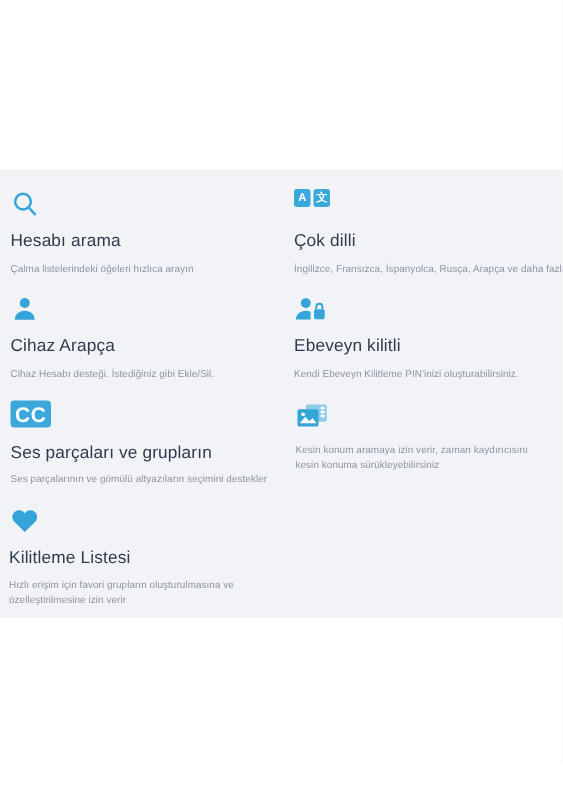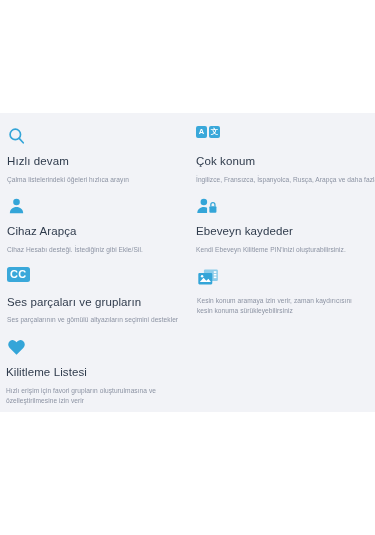--- a/index.html
+++ b/index.html
@@ -56,21 +56,21 @@
     line-height:1.62;
     margin:0;
     letter-spacing:.05px;
   }
   .f-desc.nowrap{white-space:nowrap;}
 
   .cc-badge{
     display:inline-block;
     background:#3aa8da;
     color:#ffffff;
-    font-size:11px;
+    font-size:14px;
     font-weight:bold;
     letter-spacing:.4px;
     padding:2px 3px 2px 3px;
     border-radius:2.5px;
     line-height:1;
     font-family:"Liberation Sans","DejaVu Sans",sans-serif;
   }
   .lang-badges{display:flex;gap:2px;}
   .lang-badge{
     width:11px;height:12px;
@@ -91,32 +91,32 @@
   <div class="feature-panel">
     <div class="grid">
 
       <div class="feature col-left">
         <span class="f-icon">
           <svg width="19" height="20" viewBox="0 0 24 24" fill="none" stroke="#34a5d8" stroke-width="2.1" stroke-linecap="round">
             <circle cx="10.5" cy="10" r="6.6"></circle>
             <line x1="15.4" y1="15" x2="20.5" y2="20.6"></line>
           </svg>
         </span>
-        <div class="f-title">Hızlı devam</div>
+        <div class="f-title">Hesabı arama</div>
         <div class="f-desc nowrap">Çalma listelerindeki öğeleri hızlıca arayın</div>
       </div>
 
       <div class="feature col-right">
         <span class="f-icon">
           <span class="lang-badges">
             <span class="lang-badge">A</span>
             <span class="lang-badge">文</span>
           </span>
         </span>
-        <div class="f-title">Çok konum</div>
+        <div class="f-title">Çok dilli</div>
         <div class="f-desc nowrap">İngilizce, Fransızca, İspanyolca, Rusça, Arapça ve daha fazlası...!</div>
       </div>
 
       <div class="feature col-left">
         <span class="f-icon">
           <svg width="19" height="20" viewBox="0 0 24 24" fill="#34a5d8">
             <circle cx="12" cy="7" r="4.2"></circle>
             <path d="M3.6 21c0-4.6 3.8-7.6 8.4-7.6s8.4 3 8.4 7.6z"></path>
           </svg>
         </span>
@@ -126,21 +126,21 @@
 
       <div class="feature col-right">
         <span class="f-icon">
           <svg width="22" height="20" viewBox="0 0 28 24" fill="#34a5d8">
             <circle cx="10" cy="7" r="4.2"></circle>
             <path d="M1.6 21c0-4.6 3.8-7.6 8.4-7.6 1.5 0 2.9.3 4.1.9V21z"></path>
             <rect x="17" y="12.2" width="9" height="8.4" rx="1.3"></rect>
             <path d="M18.9 12.4v-2.2a2.6 2.6 0 0 1 5.2 0v2.2" fill="none" stroke="#34a5d8" stroke-width="1.6"></path>
           </svg>
         </span>
-        <div class="f-title">Ebeveyn kaydeder</div>
+        <div class="f-title">Ebeveyn kilitli</div>
         <div class="f-desc nowrap">Kendi Ebeveyn Kilitleme PIN'inizi oluşturabilirsiniz.</div>
       </div>
 
       <div class="feature col-left">
         <span class="f-icon">
           <span class="cc-badge">CC</span>
         </span>
         <div class="f-title">Ses parçaları ve grupların</div>
         <div class="f-desc nowrap">Ses parçalarının ve gömülü altyazıların seçimini destekler</div>
       </div>

